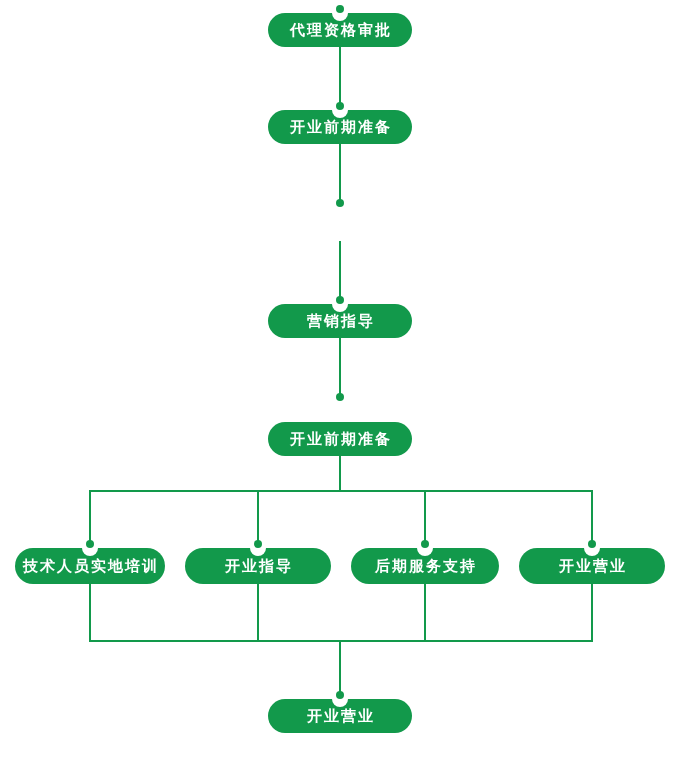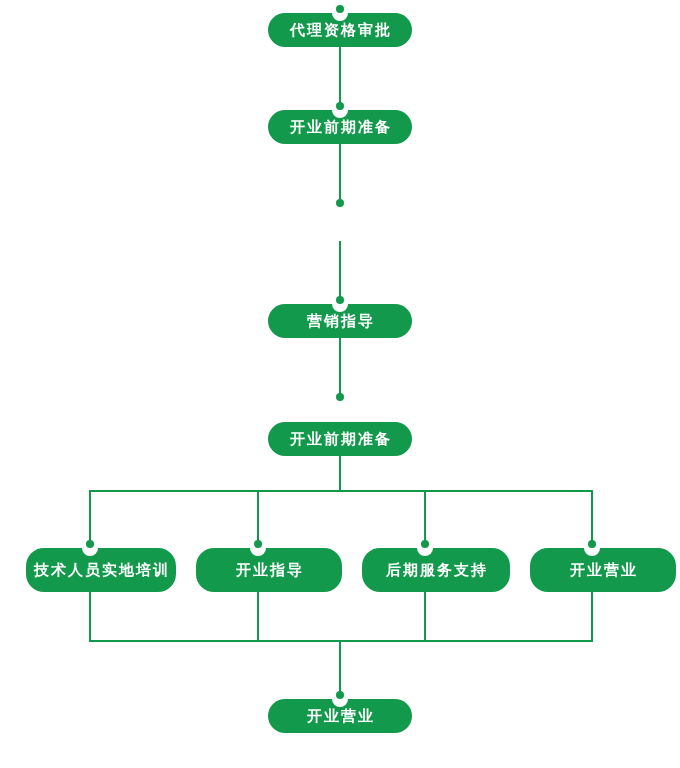--- a/index.html
+++ b/index.html
@@ -15,21 +15,21 @@
   .node {
     position: absolute;
     height: 34px;
     background: var(--accent, #12994b);
     border-radius: 18px;
     color: var(--node-text, #ffffff);
     display: flex;
     align-items: center;
     justify-content: center;
   }
-  .node.branch { height: 44px; margin-left: 11px; }
+  .node.branch { height: 36px; }
   .node .label {
     font-size: 15px;
     font-weight: bold;
     letter-spacing: 2px;
     text-indent: 2px;
     white-space: nowrap;
   }
   .line { position: absolute; background: var(--accent, #12994b); }
   .vline { width: 2px; }
   .hline { height: 2px; }

